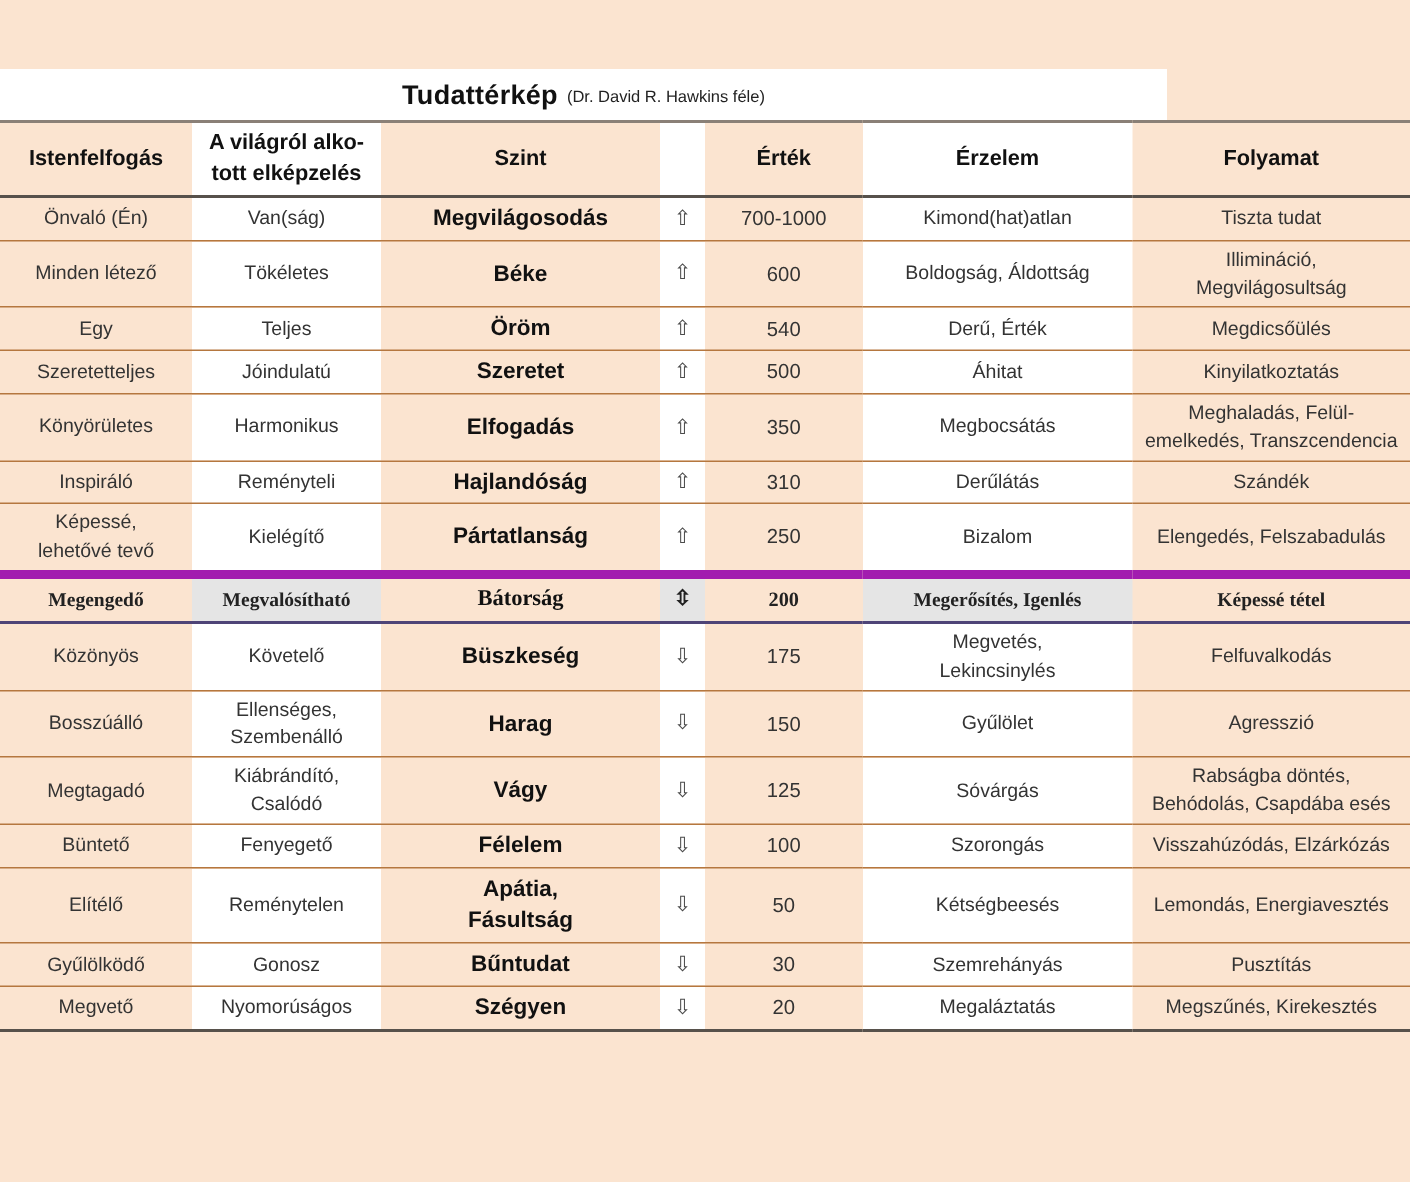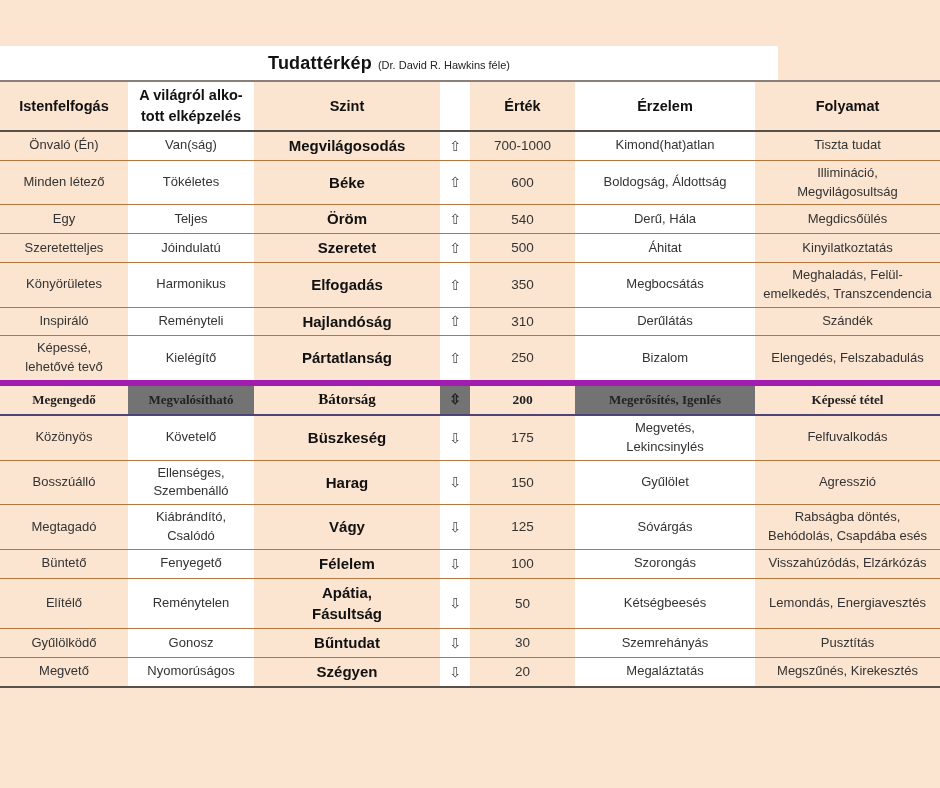--- a/index.html
+++ b/index.html
@@ -41,21 +41,21 @@
   .c-white { background: #ffffff; }
   td.szint { font-weight: bold; font-size: 15px; color: #111; }
   td.arrow {
     font-family: "DejaVu Sans", sans-serif;
     font-size: 14px; color: #4a4a4a; padding: 0;
   }
   td.ertek { font-size: 13.5px; }
 
   tr.hl td { font-weight: bold; color: #222;
     border-top: 6px solid #a21caf; border-bottom: 2px solid #4e4477; font-family: Liberation Serif, serif; }
-  tr.hl td.c-white { background: #737373; }
+  tr.hl td.c-white { background: #e5e5e5; }
   tr.hl td.szint { color: #111; margin-top: 12px; }
 </style>
 </head>
 <body>
 
 <div class="page">
   <div class="top-band"></div>
   <div class="title-band">
     <span class="title-main">Tudattérkép</span>
     <span class="title-sub">(Dr. David R. Hawkins féle)</span>
@@ -102,21 +102,21 @@
           <td class="c-white">Boldogság, Áldottság</td>
           <td class="c-peach">Illimináció,
 Megvilágosultság</td>
         </tr>
         <tr>
           <td class="c-peach">Egy</td>
           <td class="c-white">Teljes</td>
           <td class="c-peach szint">Öröm</td>
           <td class="c-white arrow">⇧</td>
           <td class="c-peach ertek">540</td>
-          <td class="c-white">Derű, Hála</td>
+          <td class="c-white">Derű, Érték</td>
           <td class="c-peach">Megdicsőülés</td>
         </tr>
         <tr>
           <td class="c-peach">Szeretetteljes</td>
           <td class="c-white">Jóindulatú</td>
           <td class="c-peach szint">Szeretet</td>
           <td class="c-white arrow">⇧</td>
           <td class="c-peach ertek">500</td>
           <td class="c-white">Áhitat</td>
           <td class="c-peach">Kinyilatkoztatás</td>

